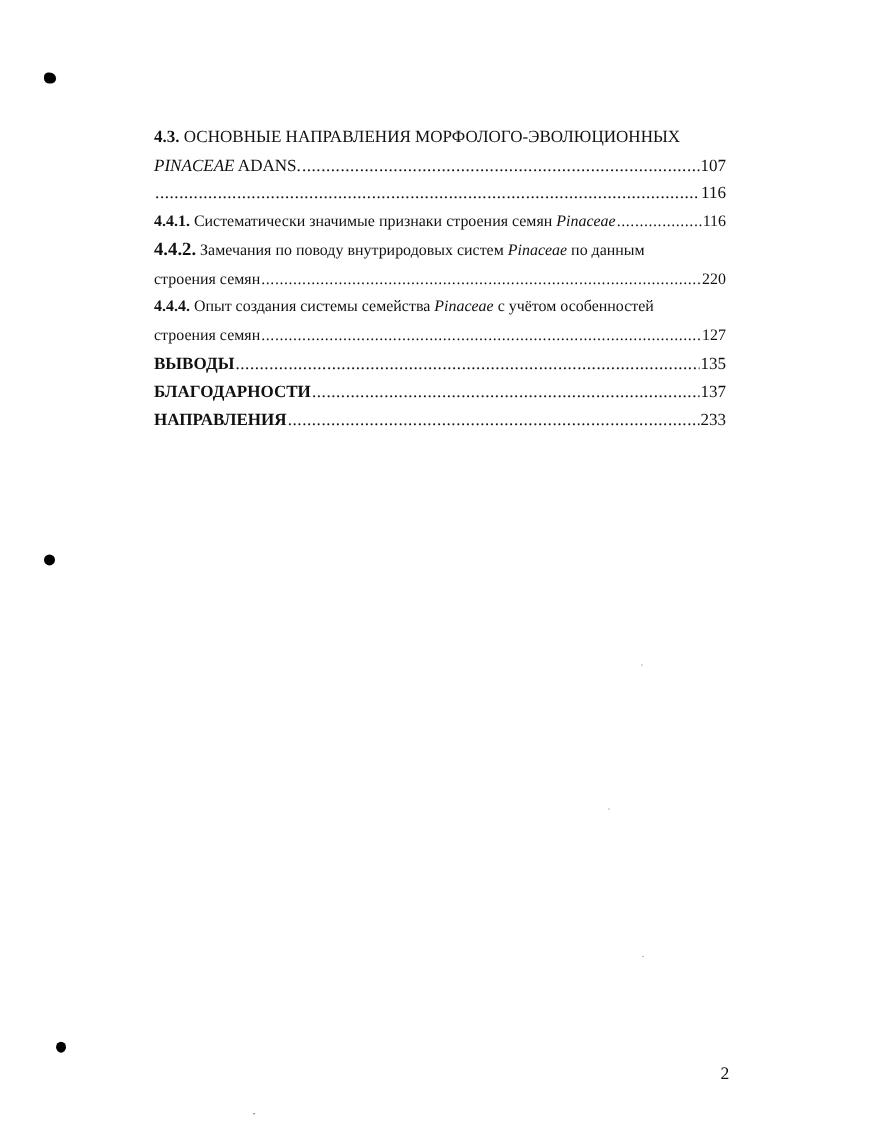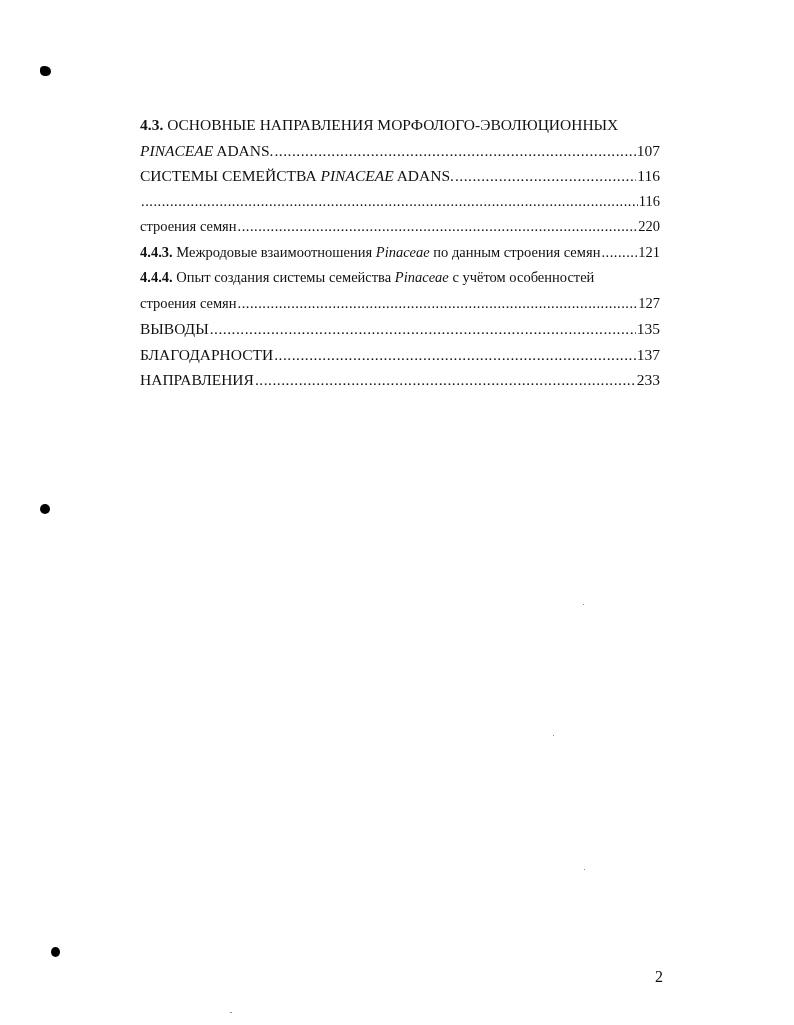--- a/index.html
+++ b/index.html
@@ -10,21 +10,21 @@
   .toc { position: absolute; left: 140px; top: 96px; width: 520px; margin-top: 16px; }
   .entry { font-size: 15.5px; line-height: 25.5px; }
   .entry .num { font-weight: bold; }
   .line { display: flex; align-items: baseline; white-space: nowrap; }
   .line .txt { flex: 0 0 auto; }
   .line .dots { flex: 1 1 auto; overflow: hidden; margin: 0 1px; }
   .line .dots::after { content: "..........................................................................................................................................................................................................................."; letter-spacing: 0.5px; }
   .line .page { flex: 0 0 auto; }
   .small { font-size: 14.5px; }
   .num-big { font-size: 17px; }
-  .bold { font-weight: normal; }
+  .bold { font-weight: bold; }
   i { }
   .blot { position: absolute; background: #000; border-radius: 50%; }
   .page-number { position: absolute; left: 655px; top: 968px; font-size: 16px; }
   .speck { position: absolute; width: 1px; height: 1px; background: #888; }
 </style>
 </head>
 <body>
 
 <div class="toc">
 
@@ -32,48 +32,42 @@
     <div><span class="num">4.3.</span> <span>ОСНОВНЫЕ НАПРАВЛЕНИЯ МОРФОЛОГО-ЭВОЛЮЦИОННЫХ</span></div>
     <div class="line">
       <span class="txt"><i>PINACEAE</i><span> ADANS.</span></span>
       <span class="dots"></span>
       <span class="page">107</span>
     </div>
   </div>
 
   <div class="entry">
     <div class="line">
-      <span class="txt"><span>СИСТЕМЫ СЕМЕЙСТВА </span><i>PINACEAE</i><span> ADANS.</span></span>
       <span class="dots"></span>
       <span class="page">116</span>
     </div>
   </div>
 
   <div class="entry small">
     <div class="line">
+      <span class="txt"><span class="num">4.4.1.</span><span> Систематически значимые признаки строения семян </span><i>Pinaceae</i></span>
       <span class="dots"></span>
       <span class="page">116</span>
     </div>
   </div>
 
   <div class="entry small">
+    <div><span class="num num-big">4.4.2.</span><span> Замечания по поводу внутриродовых систем </span><i>Pinaceae</i><span> по данным</span></div>
     <div class="line">
       <span class="txt">строения семян</span>
       <span class="dots"></span>
       <span class="page">220</span>
     </div>
   </div>
 
-  <div class="entry small">
-    <div class="line">
-      <span class="txt"><span class="num">4.4.3.</span><span> Межродовые взаимоотношения </span><i>Pinaceae</i><span> по данным строения семян</span></span>
-      <span class="dots"></span>
-      <span class="page">121</span>
-    </div>
-  </div>
 
   <div class="entry small">
     <div><span class="num">4.4.4.</span><span> Опыт создания системы семейства </span><i>Pinaceae</i><span> с учётом особенностей</span></div>
     <div class="line">
       <span class="txt">строения семян</span>
       <span class="dots"></span>
       <span class="page">127</span>
     </div>
   </div>
 

